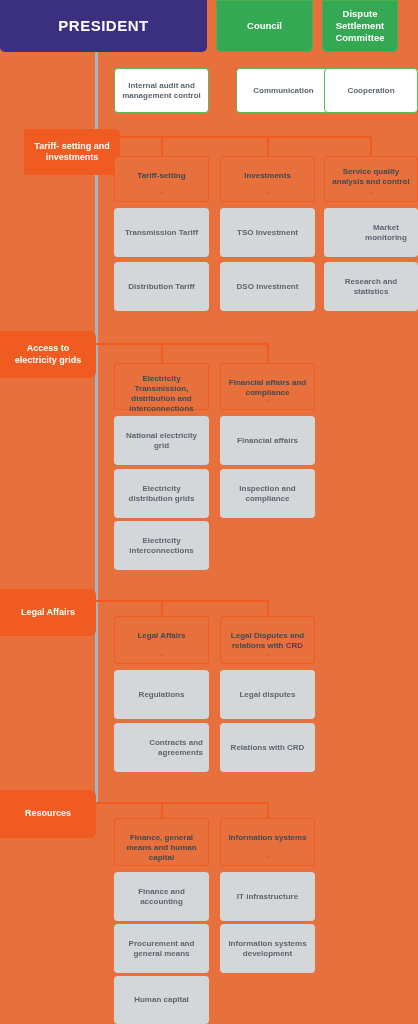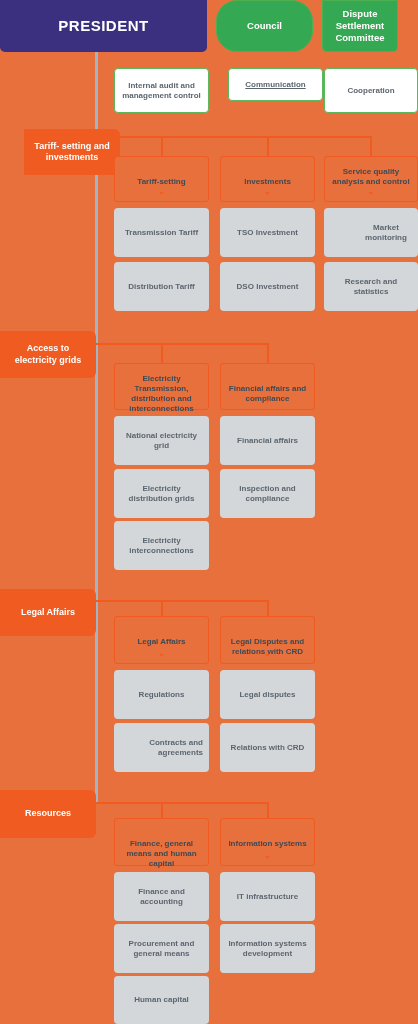--- a/index.html
+++ b/index.html
@@ -49,21 +49,21 @@
     background:#EF5B20;color:#FFFFFF;
     font-size:9px;font-weight:bold;
     border-radius:0 6px 6px 0;
   }
   .box-unit{
     background:#E8703C;color:#3F4A55;
     font-size:8px;font-weight:bold;
     border:1.5px solid #EF5B20;
     border-radius:3px;
     align-items:flex-start;
-    padding-top:20px;
+    padding-top:14px;
   }
   .box-unit.tall{padding-top:10px;}
   .box-sub{
     background:#D4D7D9;color:#5C6670;
     font-size:8px;font-weight:bold;
     border-radius:4px;
   }
 
   .chev{
     position:absolute;left:0;right:0;bottom:5px;
@@ -77,27 +77,27 @@
 </style>
 </head>
 <body>
 
 <div id="chart">
 
   <div class="spine"></div>
 
   <div class="box box-president" style="left:0px;top:0px;width:207px;height:52px;">PRESIDENT</div>
 
-  <div class="box box-green" style="left:216px;top:0px;width:97px;height:52px;border-radius:21px;">Council</div>
+  <div class="box box-green" style="left:216px;top:0px;width:97px;height:52px;">Council</div>
 
   <div class="box box-green" style="left:322px;top:0px;width:76px;height:52px;">Dispute Settlement Committee</div>
 
   <div class="box box-white" style="left:114px;top:68px;width:95px;height:45px;">Internal audit and management control</div>
 
-  <div class="box box-white" style="left:228px;top:68px;width:95px;height:33px;text-decoration:underline;">Communication</div>
+  <div class="box box-white" style="left:236px;top:68px;width:95px;height:45px;">Communication</div>
 
   <div class="box box-white" style="left:324px;top:68px;width:94px;height:45px;">Cooperation</div>
 
   <div class="box box-dept" style="left:0px;top:129px;width:96px;height:46px;margin-left:24px;">Tariff- setting and investments</div>
 
   <div class="hline" style="left:96px;top:136px;width:275px;"></div>
   <div class="vline" style="left:161px;top:136px;height:20px;"></div>
   <div class="vline" style="left:267px;top:136px;height:20px;"></div>
   <div class="vline" style="left:370px;top:136px;height:20px;"></div>
 

